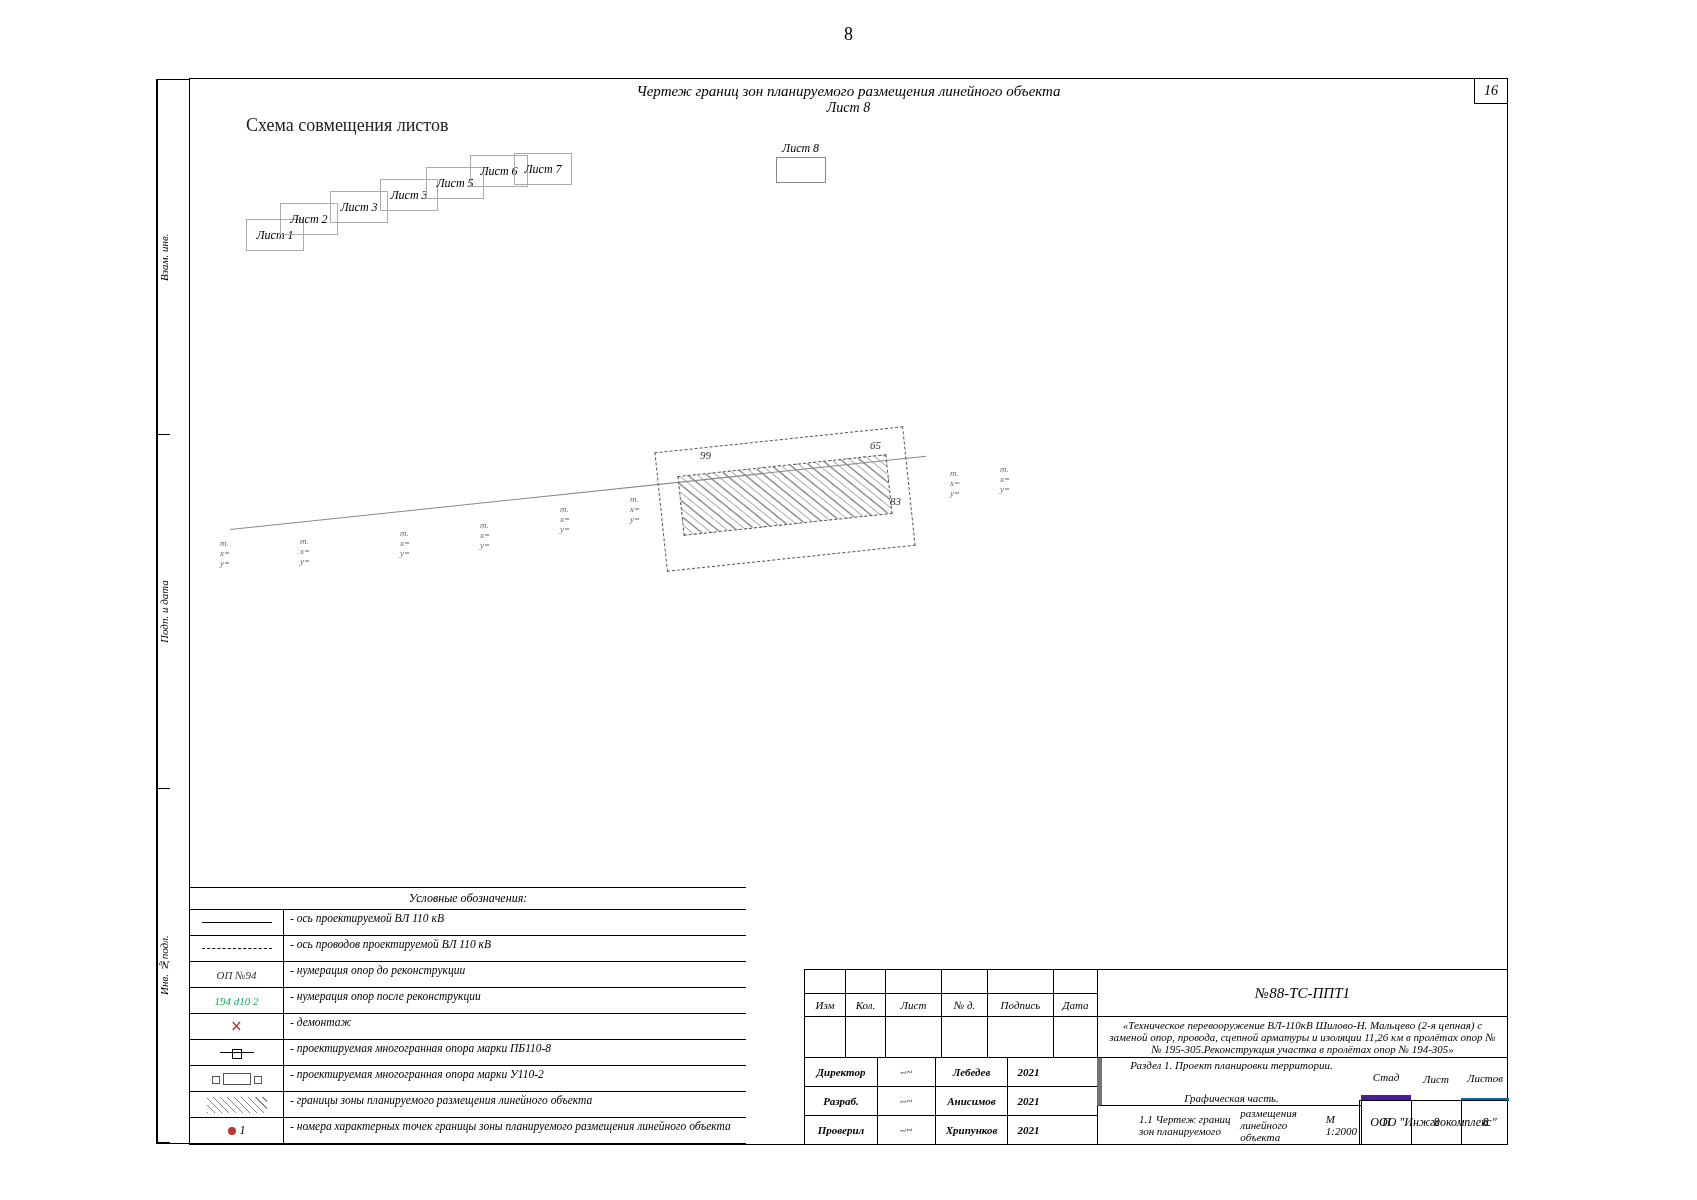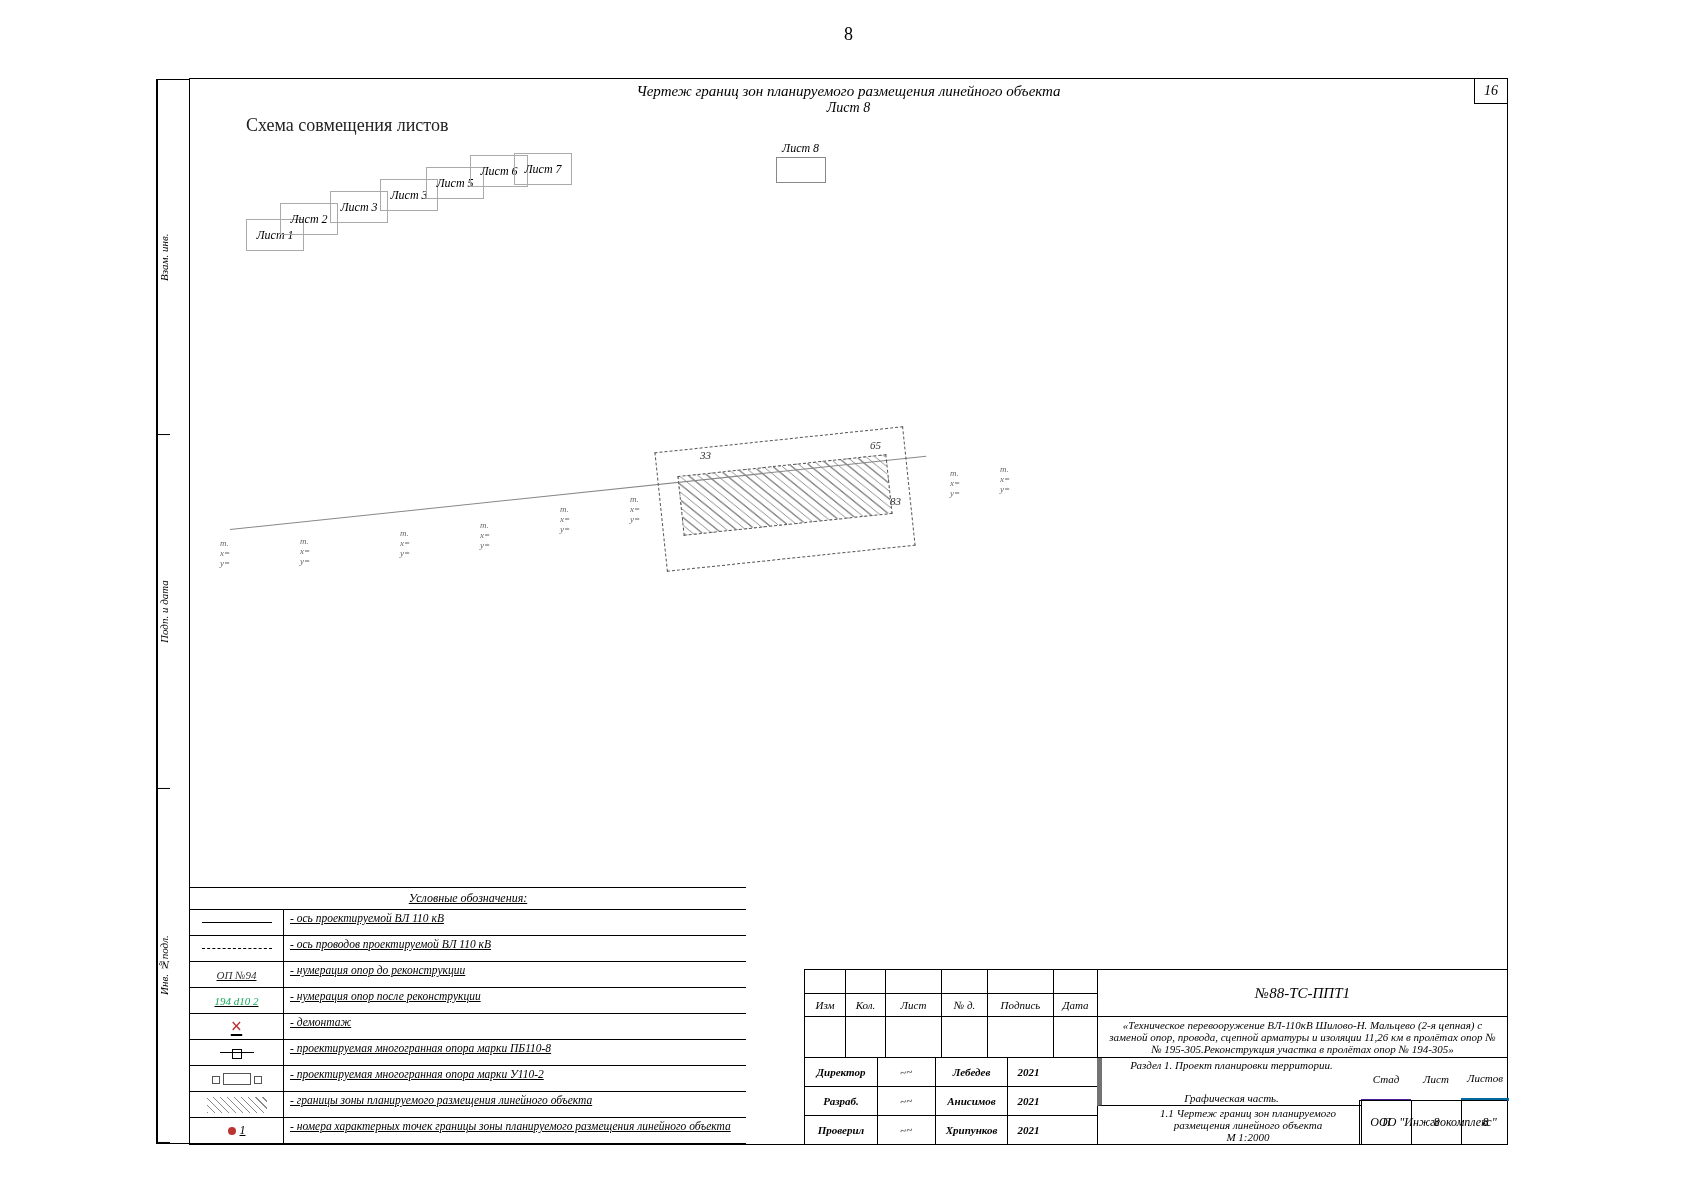--- a/index.html
+++ b/index.html
@@ -45,21 +45,21 @@
     background: repeating-linear-gradient(45deg, #888 0, #888 1px, transparent 1px, transparent 6px);
     border: 1px dashed #555;
   }
   .dash-frame { position: absolute; border: 1.5px dashed #555; }
   .tower { position: absolute; font-size: 11px; font-style: italic; color: #333; }
   .survey { position: absolute; font-size: 9px; font-style: italic; color: #666; line-height: 1.1; }
 
   
   .legend {
     position: absolute; left: 0px; bottom: 0px; width: 556px; border-top: 1px solid #000;
-    font-size: 12px; font-style: italic; text-decoration: underline;
+    font-size: 12px; font-style: italic;
   }
   .legend-title { border-bottom: 1px solid #000; padding: 3px 6px; text-align: center; }
   .legend-row { display: flex; border-bottom: 1px solid #000; min-height: 26px; }
   .legend-sym { width: 94px; border-right: 1px solid #000; display: flex; align-items: center; justify-content: center; }
   .legend-txt { flex: 1; padding: 2px 6px; font-size: 11.5px; }
   .sym-line-solid { width: 70px; height: 0; border-top: 1.5px solid #000; }
   .sym-line-dashdot { width: 70px; height: 0; border-top: 1.5px dashed #000; }
   .sym-text { font-size: 11px; font-style: italic; color: #1a5; text-align: right; }
   .sym-x { color: #b33; font-size: 20px; font-weight: bold; font-style: normal; }
   .sym-tower { width: 34px; height: 0; border-top: 1.5px solid #000; position: relative; }
@@ -119,21 +119,21 @@
   <div class="tiny-sheet" style="left:586px; top:78px"></div>
 
   <div class="plan">
 
     <div class="axis-line" style="left:0; top:120px; width:700px; transform: rotate(-6deg); transform-origin:left center;"></div>
 
     <div class="dash-frame" style="left:430px; top:30px; width:250px; height:120px; transform: rotate(-6deg);"></div>
 
     <div class="hatched-zone" style="left:450px; top:56px; width:210px; height:60px; transform: rotate(-6deg);"></div>
 
-    <div class="tower" style="left:470px; top:40px">33</div>
+    <div class="tower" style="left:470px; top:40px">99</div>
     <div class="tower" style="left:640px; top:30px">65</div>
     <div class="tower" style="left:660px; top:86px">83</div>
 
     <div class="survey" style="left:-10px; top:130px">т.<br>x=<br>y=</div>
     <div class="survey" style="left:70px; top:128px">т.<br>x=<br>y=</div>
     <div class="survey" style="left:170px; top:120px">т.<br>x=<br>y=</div>
     <div class="survey" style="left:250px; top:112px">т.<br>x=<br>y=</div>
     <div class="survey" style="left:330px; top:96px">т.<br>x=<br>y=</div>
     <div class="survey" style="left:400px; top:86px">т.<br>x=<br>y=</div>
     <div class="survey" style="left:720px; top:60px">т.<br>x=<br>y=</div>
@@ -263,28 +263,28 @@
             </div>
             <div class="tb-cell">Хрипунков</div>
             <div class="tb-cell">2021</div>
           </div>
         </div>
       <div class="tb-right-panel">
         <div class="tb-cell tb-small" style="flex-direction:column; border-left:5px solid #737373; border-bottom:1px solid #000;gap:21px;">
           <span>Раздел 1. Проект планировки территории.</span>
           <span>Графическая часть.</span>
         </div>
-        <div class="tb-cell tb-small" style="flex-direction:column; border-left:1px solid #000;padding-left:41px;">
+        <div class="tb-cell tb-small" style="flex-direction:row; border-left:1px solid #000;padding-left:41px;">
           <span>1.1 Чертеж границ зон планируемого</span>
           <span>размещения линейного объекта</span>
           <span>М 1:2000</span>
         </div>
       </div>
       <div style="display:grid; grid-template-rows:1fr 1fr;">
-        <div class="tb-cell tb-small" style="border-bottom:2px solid #4c1d95">Стад</div>
+        <div class="tb-cell tb-small" style="border-bottom:6px solid #4c1d95">Стад</div>
         <div class="tb-cell">П</div>
       </div>
       <div style="display:grid; grid-template-rows:1fr 1fr;">
         <div class="tb-cell tb-small" style="border-bottom:1px solid #000">Лист</div>
         <div class="tb-cell">8</div>
       </div>
       <div style="display:grid; grid-template-rows:1fr 1fr;">
         <div class="tb-cell tb-small" style="border-bottom:3px solid #0369a1">Листов</div>
         <div class="tb-cell">8</div>
       </div>

